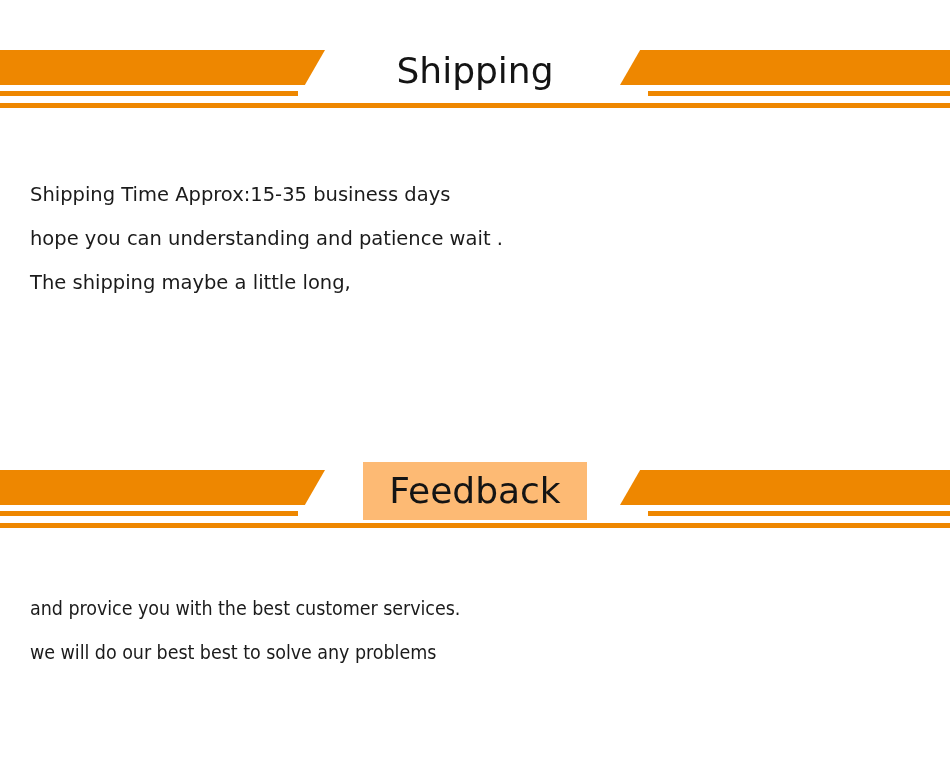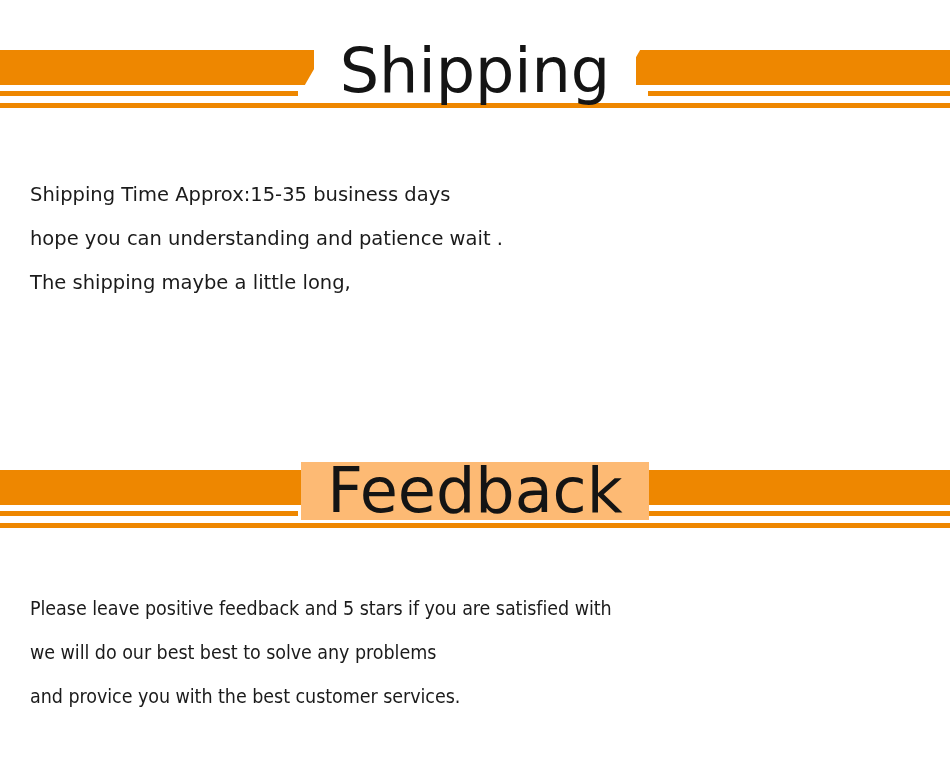--- a/index.html
+++ b/index.html
@@ -82,21 +82,21 @@
   }
 
   .banner-title {
     position: absolute;
     left: 0;
     right: 0;
     top: 0;
     height: 60px;
     line-height: 58px;
     text-align: center;
-    font-size: 62px;
+    font-size: 36px;
     font-weight: 400;
     color: #141414;
     letter-spacing: 0px;
     background: transparent;
     z-index: 3;
   }
   .title-pad {
     display: inline-block;
     background: #ffffff;
     padding: 0 26px;
@@ -153,20 +153,19 @@
       <div class="bar-right"></div>
       <div class="line-mid-left"></div>
       <div class="line-mid-right"></div>
       <div class="line-bottom"></div>
       <div class="banner-title" style="color: rgb(20, 20, 20);">
         <span class="title-pad" style="background-color: #fdba74;">Feedback</span>
       </div>
     </div>
 
     <div class="body-copy copy-condensed" style="top: 123px; color: rgb(27, 27, 27);">
-      <p>Please leave positive feedback and 5 stars if you are satisfied with</p>
+      <p>and provice you with the best customer services.</p>
       <p>we will do our best best to solve any problems</p>
-      <p>and provice you with the best customer services.</p>
     </div>
 
   </div>
 
 </div>
 
 </body></html>

